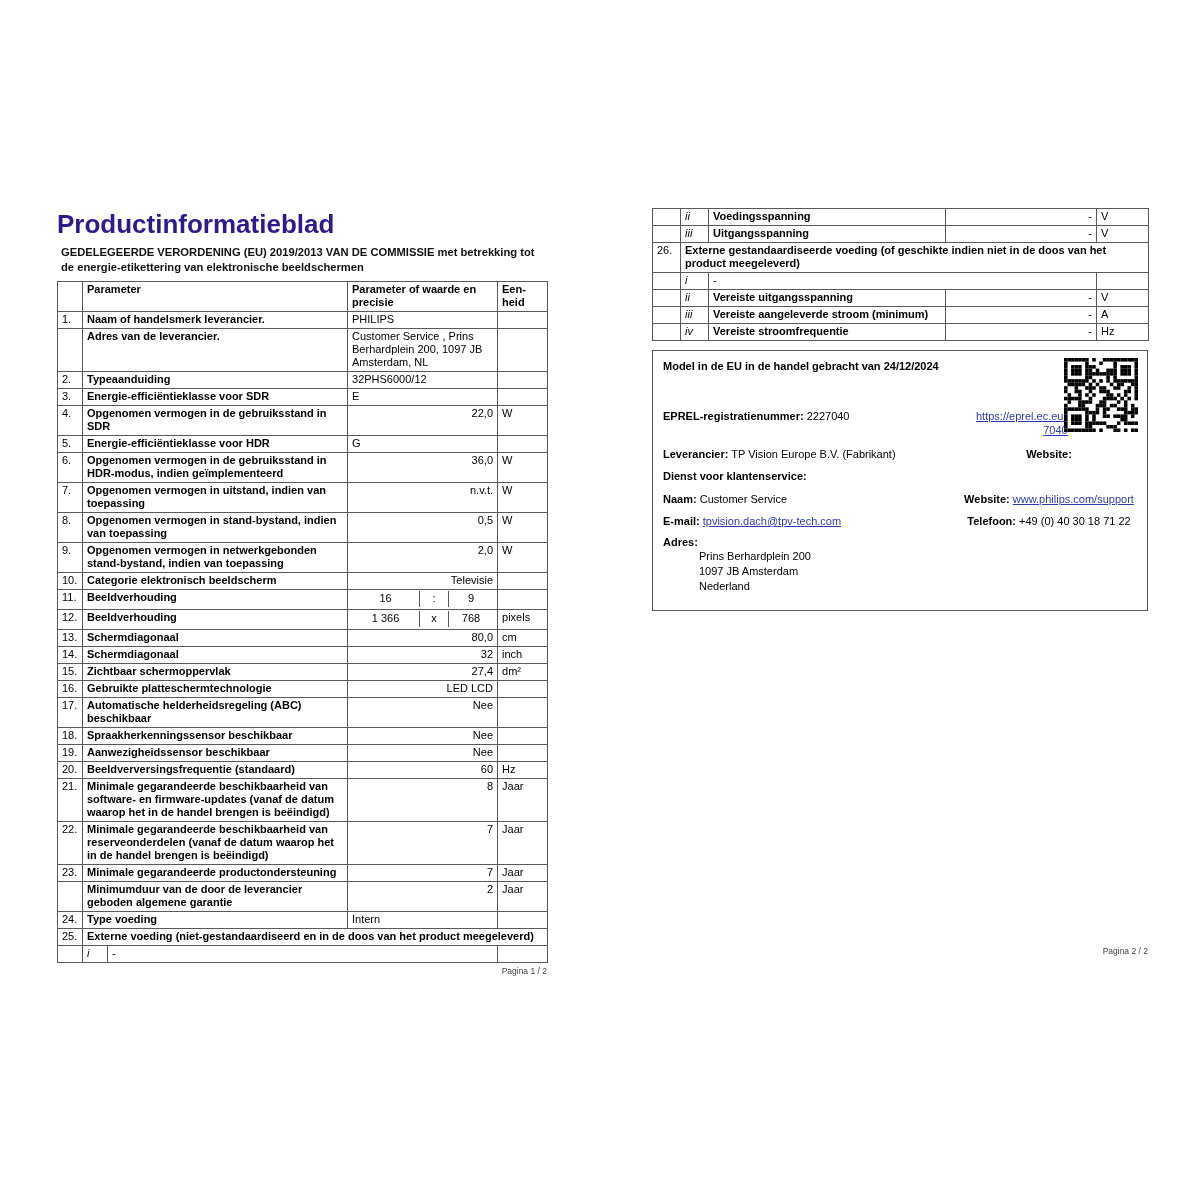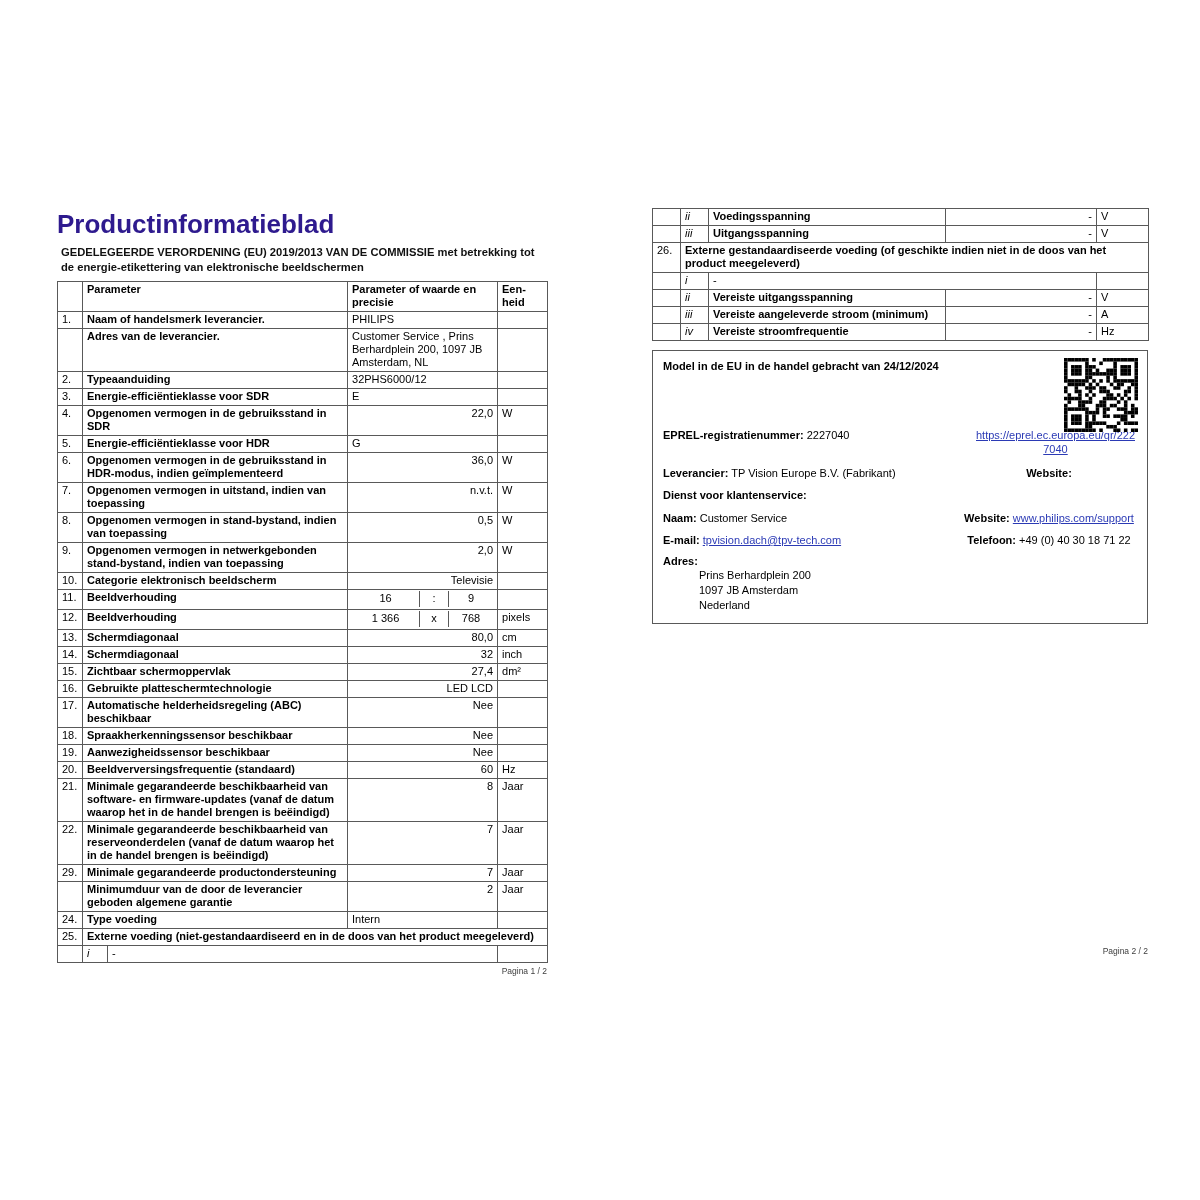--- a/index.html
+++ b/index.html
@@ -51,21 +51,21 @@
   }
   .qr { position:absolute; top:7px; right:9px; width:74px; height:74px; }
   .mb-row { display:flex; }
   .mb-left { flex:0 0 298px; padding-right:6px; box-sizing:border-box; }
   .mb-right { flex:1;text-align:center; }
   .b { font-weight:bold; }
   a.link, .link {
     color:#2b3ab5; text-decoration:underline; cursor:pointer; word-break:break-all;
   }
   .model-line { font-weight:bold; padding-right:95px; }
-  .row-eprel { margin-top:55px;gap:13px; }
+  .row-eprel { margin-top:36px;gap:13px; }
   .row-lever { margin-top:10px; }
   .row-dienst { margin-top:8px; font-weight:bold; }
   .row-naam { margin-top:9px; }
   .row-email { margin-top:8px; }
   .row-adres { margin-top:7px; }
   .adres-line { line-height:15px;padding-left:36px; }
 </style>
 </head>
 <body>
 
@@ -234,21 +234,21 @@
           <td class="val-r">8</td>
           <td class="unit">Jaar</td>
         </tr>
         <tr>
           <td class="num">22.</td>
           <td class="label" colspan="2">Minimale gegarandeerde beschikbaarheid van reserveonderdelen (vanaf de datum waarop het in de handel brengen is beëindigd)</td>
           <td class="val-r">7</td>
           <td class="unit">Jaar</td>
         </tr>
         <tr>
-          <td class="num">29.</td>
+          <td class="num">23.</td>
           <td class="label" colspan="2">Minimale gegarandeerde productondersteuning</td>
           <td class="val-r">7</td>
           <td class="unit">Jaar</td>
         </tr>
         <tr>
           <td class="num"></td>
           <td class="label" colspan="2">Minimumduur van de door de leverancier geboden algemene garantie</td>
           <td class="val-r">2</td>
           <td class="unit">Jaar</td>
         </tr>

